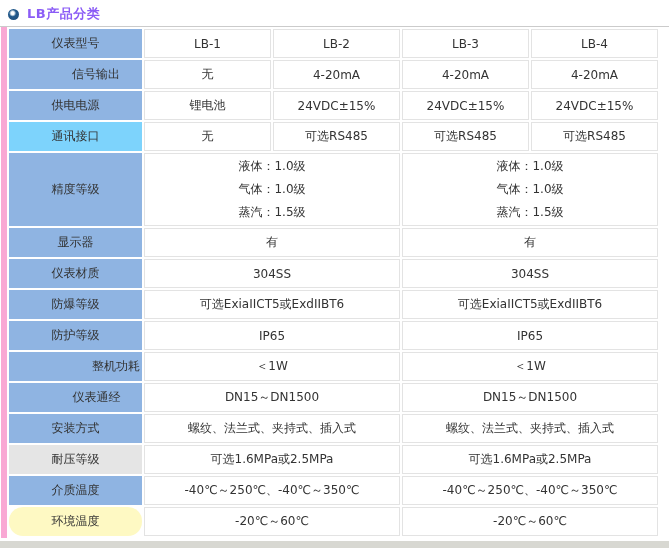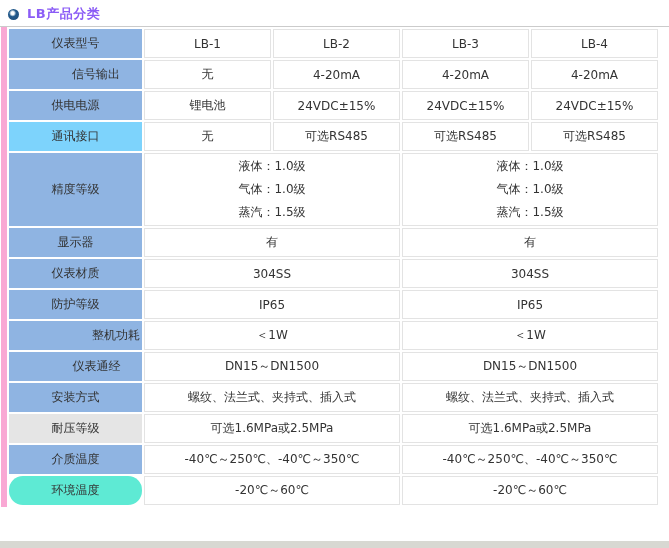--- a/index.html
+++ b/index.html
@@ -144,20 +144,25 @@
         <td class="label-cell" style="background: rgb(143, 180, 226);">显示器</td>
         <td class="value-cell" colspan="2">有</td>
         <td class="value-cell" colspan="2">有</td>
       </tr>
       <tr>
         <td class="label-cell" style="background: rgb(143, 180, 226);">仪表材质</td>
         <td class="value-cell" colspan="2">304SS</td>
         <td class="value-cell" colspan="2">304SS</td>
       </tr>
       <tr>
+        <td class="label-cell" style="background: rgb(143, 180, 226);">防爆等级</td>
+        <td class="value-cell" colspan="2">可选ExiaIICT5或ExdIIBT6</td>
+        <td class="value-cell" colspan="2">可选ExiaIICT5或ExdIIBT6</td>
+      </tr>
+      <tr>
         <td class="label-cell" style="background: rgb(143, 180, 226);">防护等级</td>
         <td class="value-cell" colspan="2">IP65</td>
         <td class="value-cell" colspan="2">IP65</td>
       </tr>
       <tr>
         <td class="label-cell" style="background: rgb(143, 180, 226); text-align: right;">整机功耗</td>
         <td class="value-cell" colspan="2">＜1W</td>
         <td class="value-cell" colspan="2">＜1W</td>
       </tr>
       <tr>
@@ -174,20 +179,20 @@
         <td class="label-cell" style="background: #e5e5e5;">耐压等级</td>
         <td class="value-cell" colspan="2">可选1.6MPa或2.5MPa</td>
         <td class="value-cell" colspan="2">可选1.6MPa或2.5MPa</td>
       </tr>
       <tr>
         <td class="label-cell" style="background: rgb(143, 180, 226);">介质温度</td>
         <td class="value-cell" colspan="2">-40℃～250℃、-40℃～350℃</td>
         <td class="value-cell" colspan="2">-40℃～250℃、-40℃～350℃</td>
       </tr>
       <tr>
-        <td class="label-cell" style="background: #5eead4; border-radius: 14px;">环境温度</td>
+        <td class="label-cell" style="background: #fef9c3; border-radius: 14px;">环境温度</td>
         <td class="value-cell" colspan="2">-20℃～60℃</td>
         <td class="value-cell" colspan="2">-20℃～60℃</td>
       </tr>
     </tbody>
 </table>
 
 <div class="bottom-strip"></div>
 
 </body></html>

